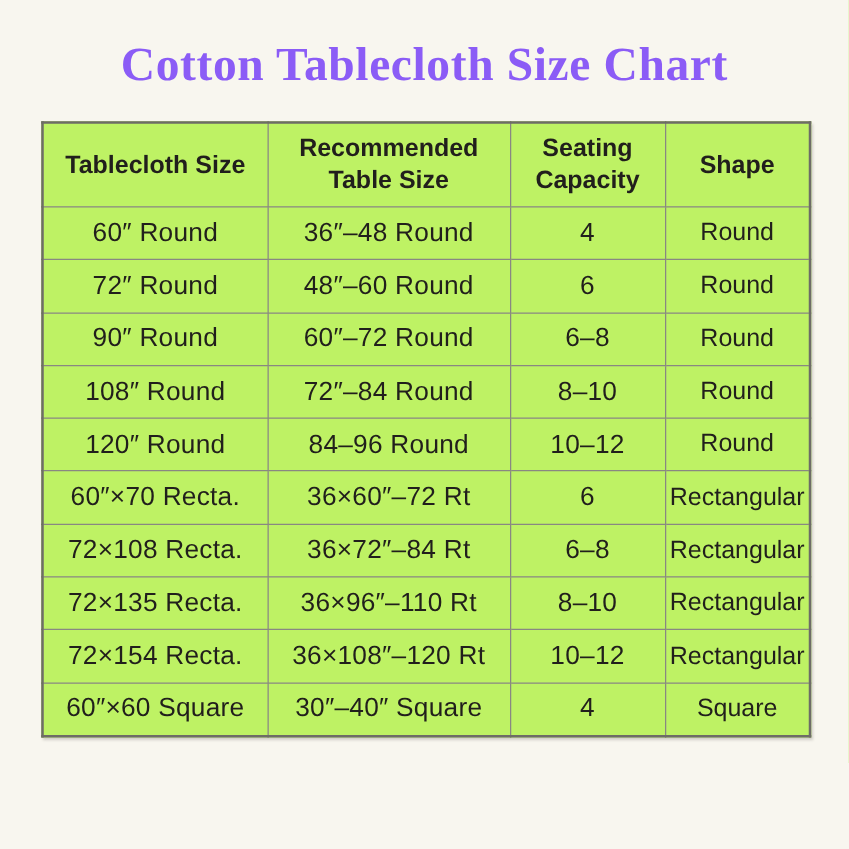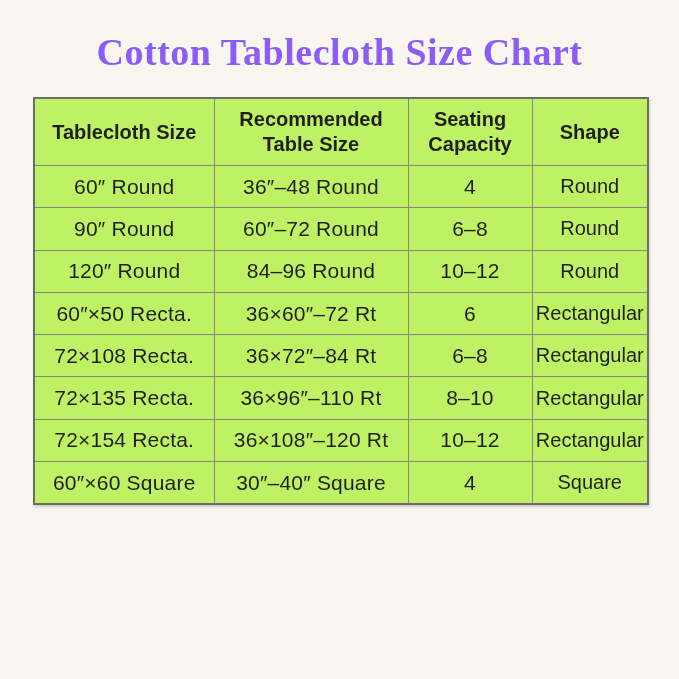--- a/index.html
+++ b/index.html
@@ -86,33 +86,45 @@
     </tr>
   </thead>
   <tbody>
     <tr>
       <td>60″ Round</td>
       <td>36″–48 Round</td>
       <td>4</td>
       <td>Round</td>
     </tr>
     <tr>
+      <td>72″ Round</td>
+      <td>48″–60 Round</td>
+      <td>6</td>
+      <td>Round</td>
+    </tr>
+    <tr>
       <td>90″ Round</td>
       <td>60″–72 Round</td>
       <td>6–8</td>
+      <td>Round</td>
+    </tr>
+    <tr>
+      <td>108″ Round</td>
+      <td>72″–84 Round</td>
+      <td>8–10</td>
       <td>Round</td>
     </tr>
     <tr>
       <td>120″ Round</td>
       <td>84–96 Round</td>
       <td>10–12</td>
       <td>Round</td>
     </tr>
     <tr>
-      <td>60″×50 Recta.</td>
+      <td>60″×70 Recta.</td>
       <td>36×60″–72 Rt</td>
       <td>6</td>
       <td>Rectangular</td>
     </tr>
     <tr>
       <td>72×108 Recta.</td>
       <td>36×72″–84 Rt</td>
       <td>6–8</td>
       <td>Rectangular</td>
     </tr>

